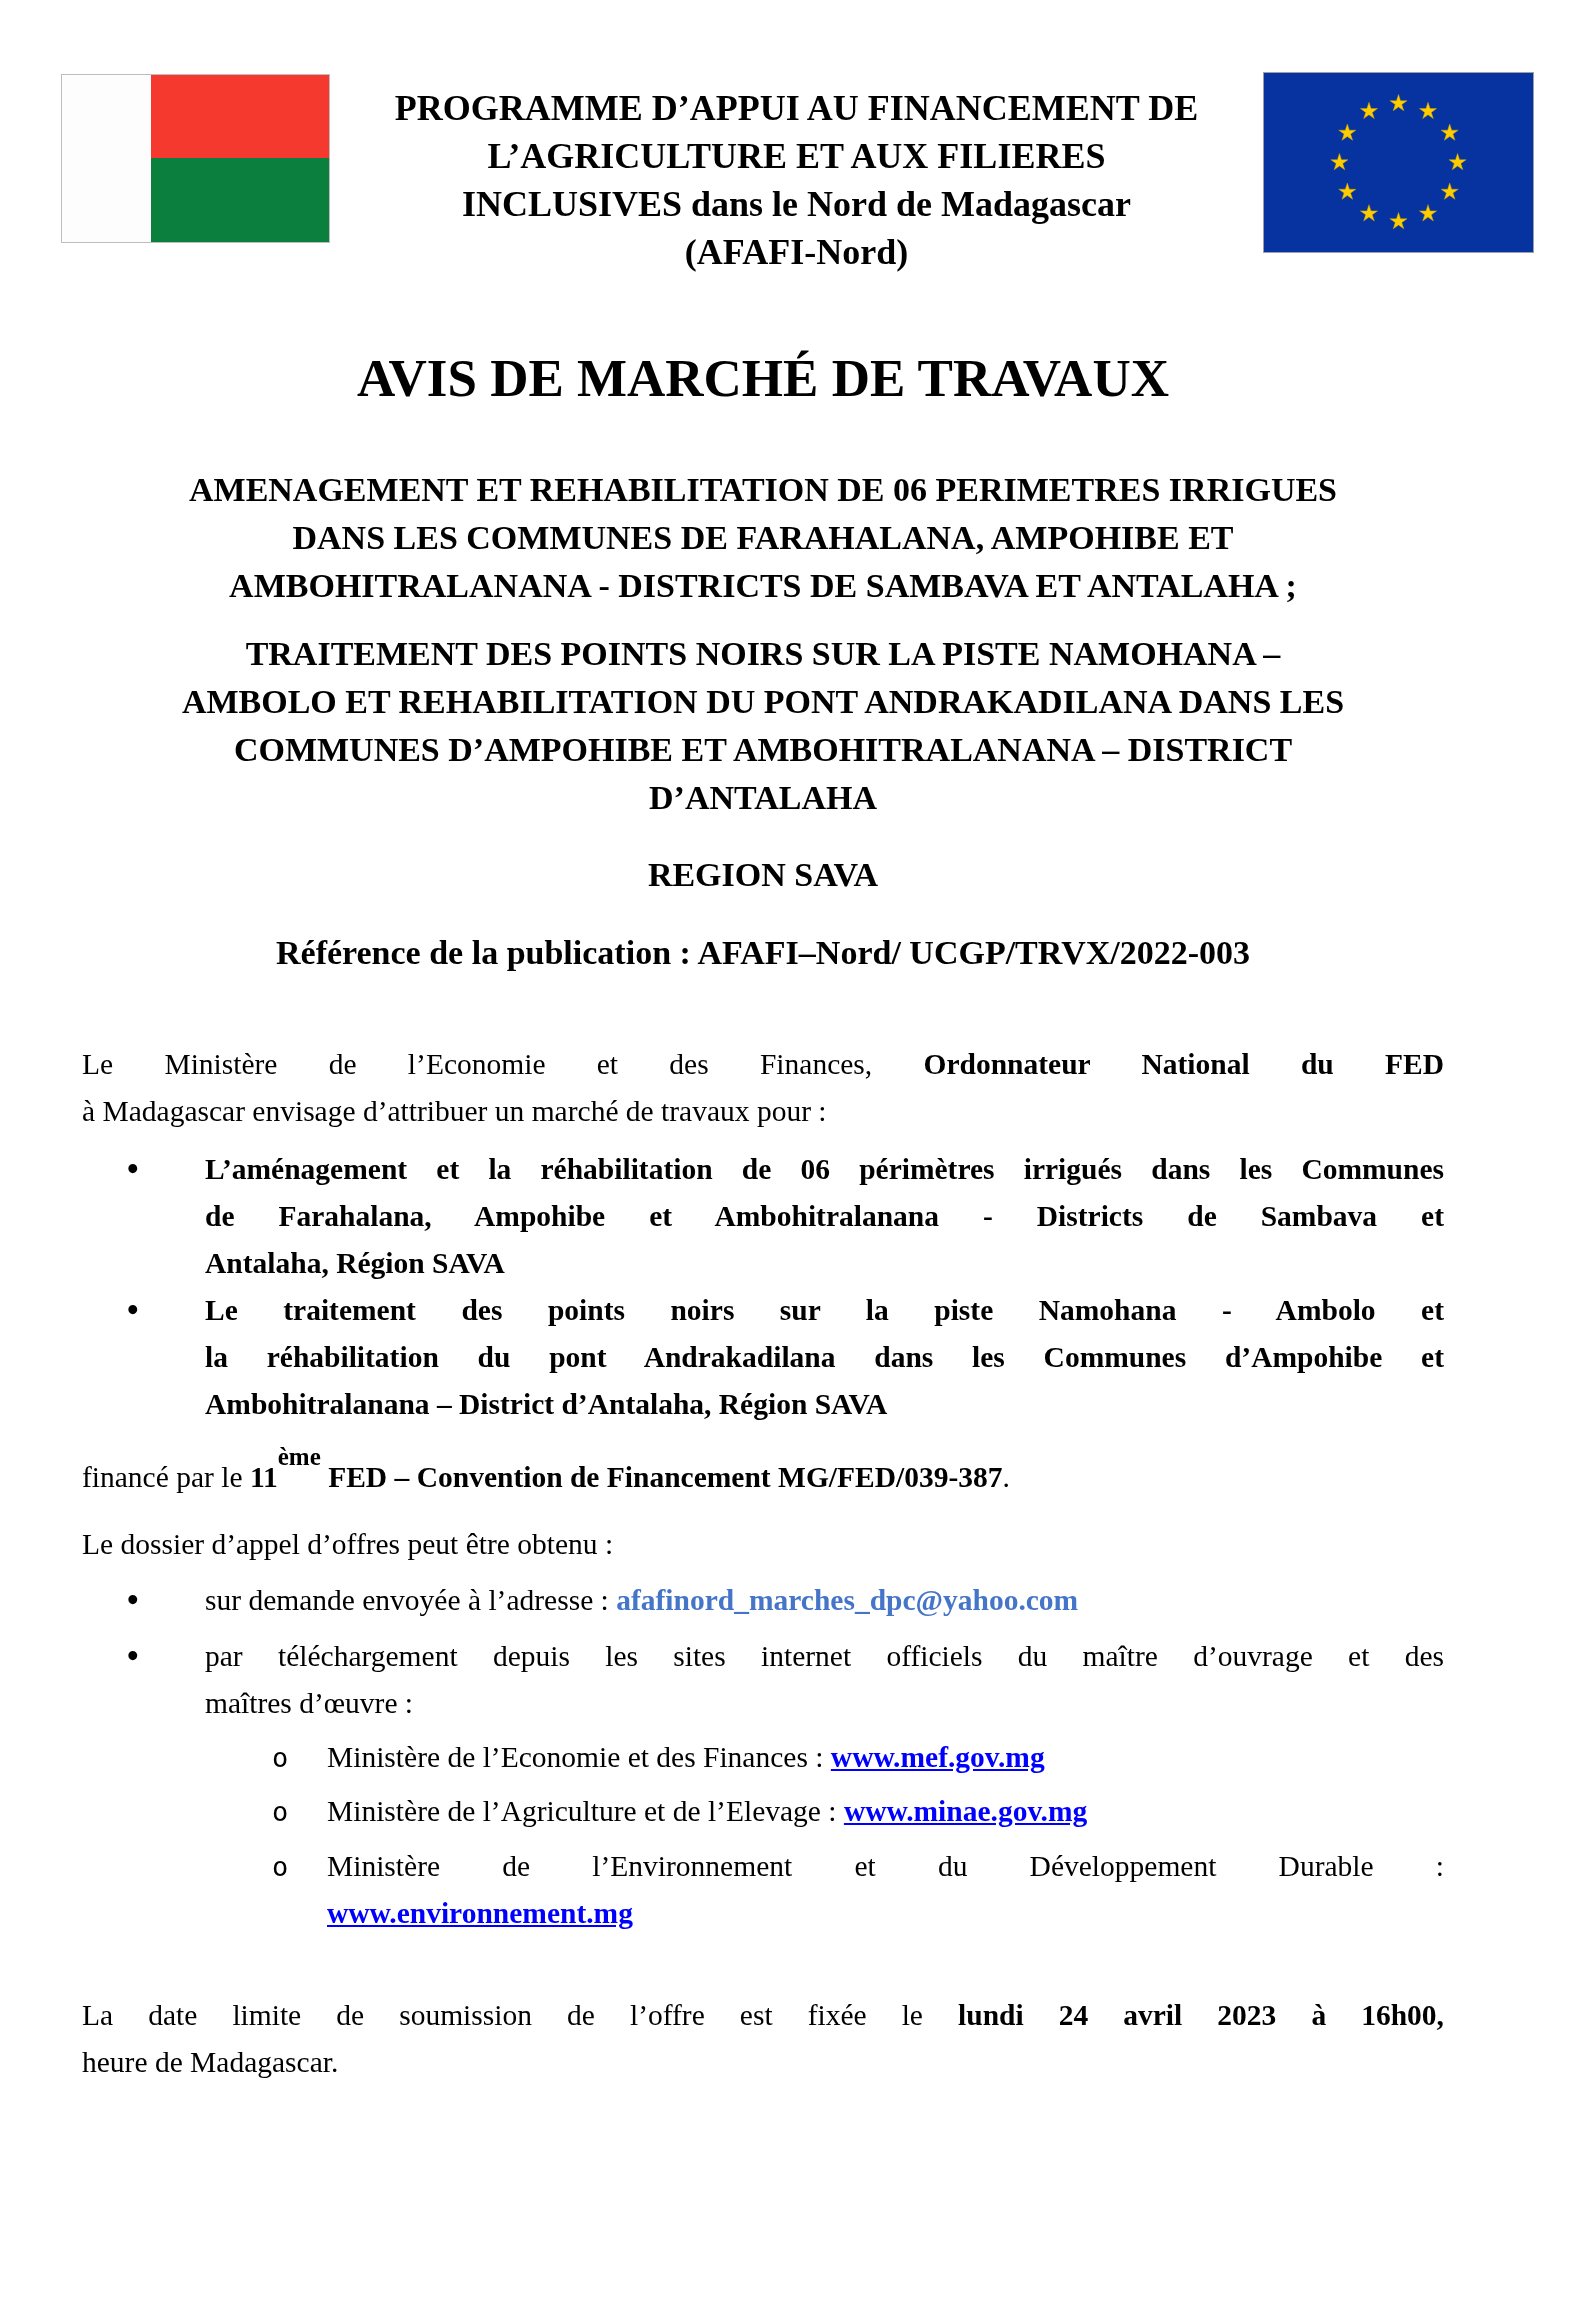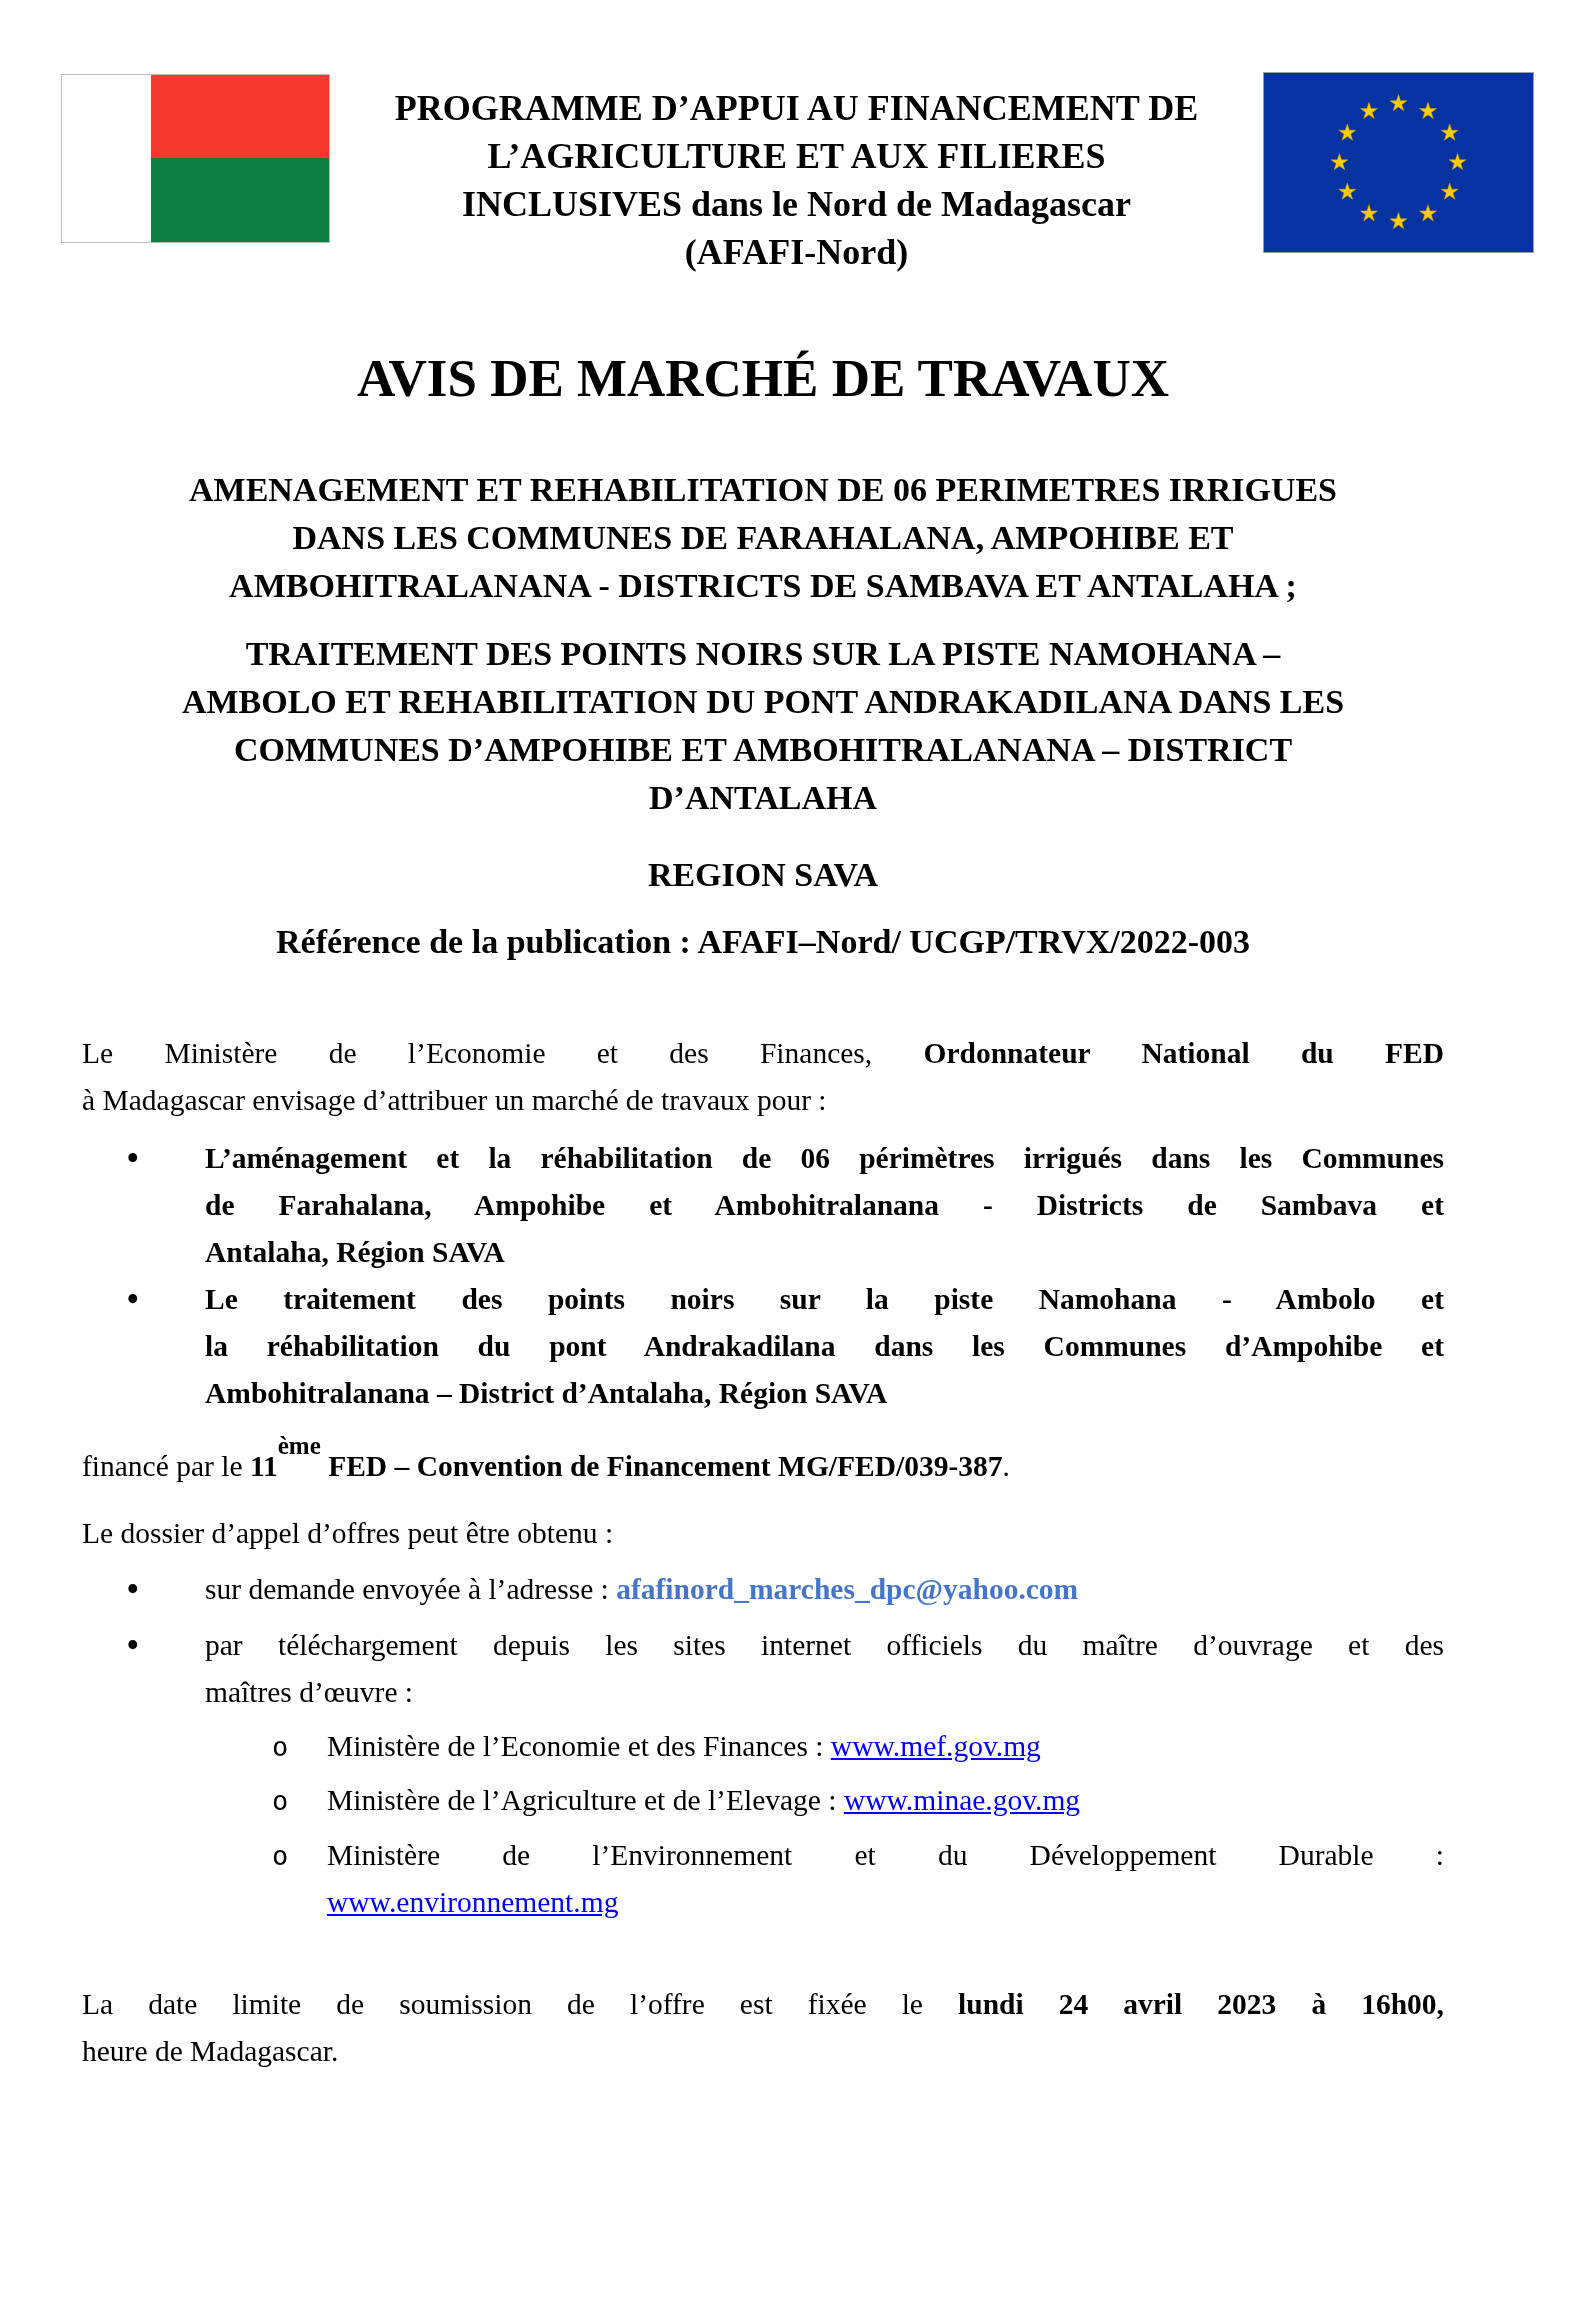--- a/index.html
+++ b/index.html
@@ -9,21 +9,21 @@
     font-family:"Liberation Serif","DejaVu Serif",serif;
     font-size:29.5px;
   }
   .content{width:1362px;margin-left:82px;}
   .b{font-weight:bold;}
   .center{text-align:center;}
   .line{line-height:47px;text-align:inherit;}
   .stretch{text-align:justify;text-align-last:justify;}
   .line sup{font-size:25px;line-height:0;position:relative;top:-10.7px;}
   .email{color:var(--email,#4575C8);font-weight:bold;}
-  .link{color:var(--link,#0000FF);font-weight:normal;text-decoration:underline;cursor:pointer;text-align:center;}
+  .link{color:var(--link,#0000FF);font-weight:bold;text-decoration:underline;cursor:pointer;text-align:center;}
   .email{cursor:pointer;}
 
   
   .header-row{display:flex;justify-content:space-between;align-items:flex-start;
               padding:72px 55px 0 61px;}
   .header-text{flex:1;text-align:center;font-size:36px;font-weight:bold;margin-top:11.5px;}
   .header-text .line{line-height:48px;white-space:nowrap;}
 
   .mg-flag{width:267px;height:167px;border:1.6px solid var(--flag-border,#BDBDBD);
            display:flex;flex:none;margin-top:1.6px;}
@@ -48,21 +48,21 @@
   .bullet{display:flex;padding-left:45px;}
   .bullet .marker{width:78px;flex:none;font-weight:bold;line-height:47px;font-size:33px;}
   .bullet .btext{flex:1;min-width:0;}
   .sub{display:flex;padding-left:190px;}
   .sub .omarker{width:55px;flex:none;line-height:47px;
                 font-family:"DejaVu Sans Mono","Liberation Mono",monospace;font-size:27px;}
   .sub .btext{flex:1;min-width:0;}
 
   .mt8{margin-top:6.6px;}  .mt9{margin-top:7.4px;}  .mt11{margin-top:9px;}
   .mt12{margin-top:9.8px;} .mt14{margin-top:11.5px;} .mt24{margin-top:19.7px;}
-  .mt32{margin-top:26px;} .mt35{margin-top:29px;} .mt37{margin-top:19px;}
+  .mt32{margin-top:26px;} .mt35{margin-top:29px;} .mt37{margin-top:30px;}
   .mt38{margin-top:20px;} .mt50{margin-top:59px;} .mt67{margin-top:55px;}
   .mt68{margin-top:56px;} .mt78{margin-top:64px;}
 </style>
 </head>
 <body>
 
 <div class="page">
 
   <header class="header-row">
     <div class="mg-flag">

